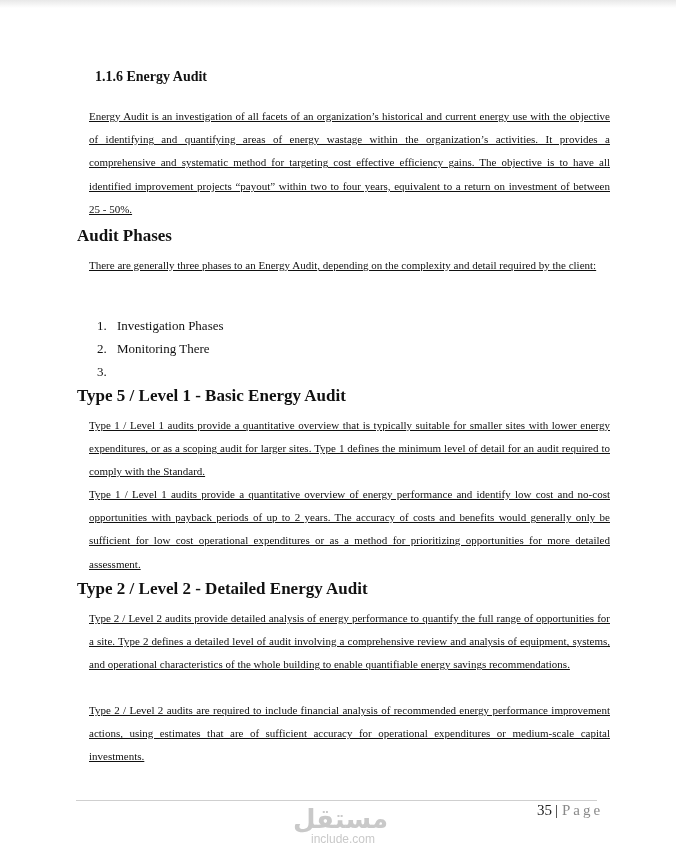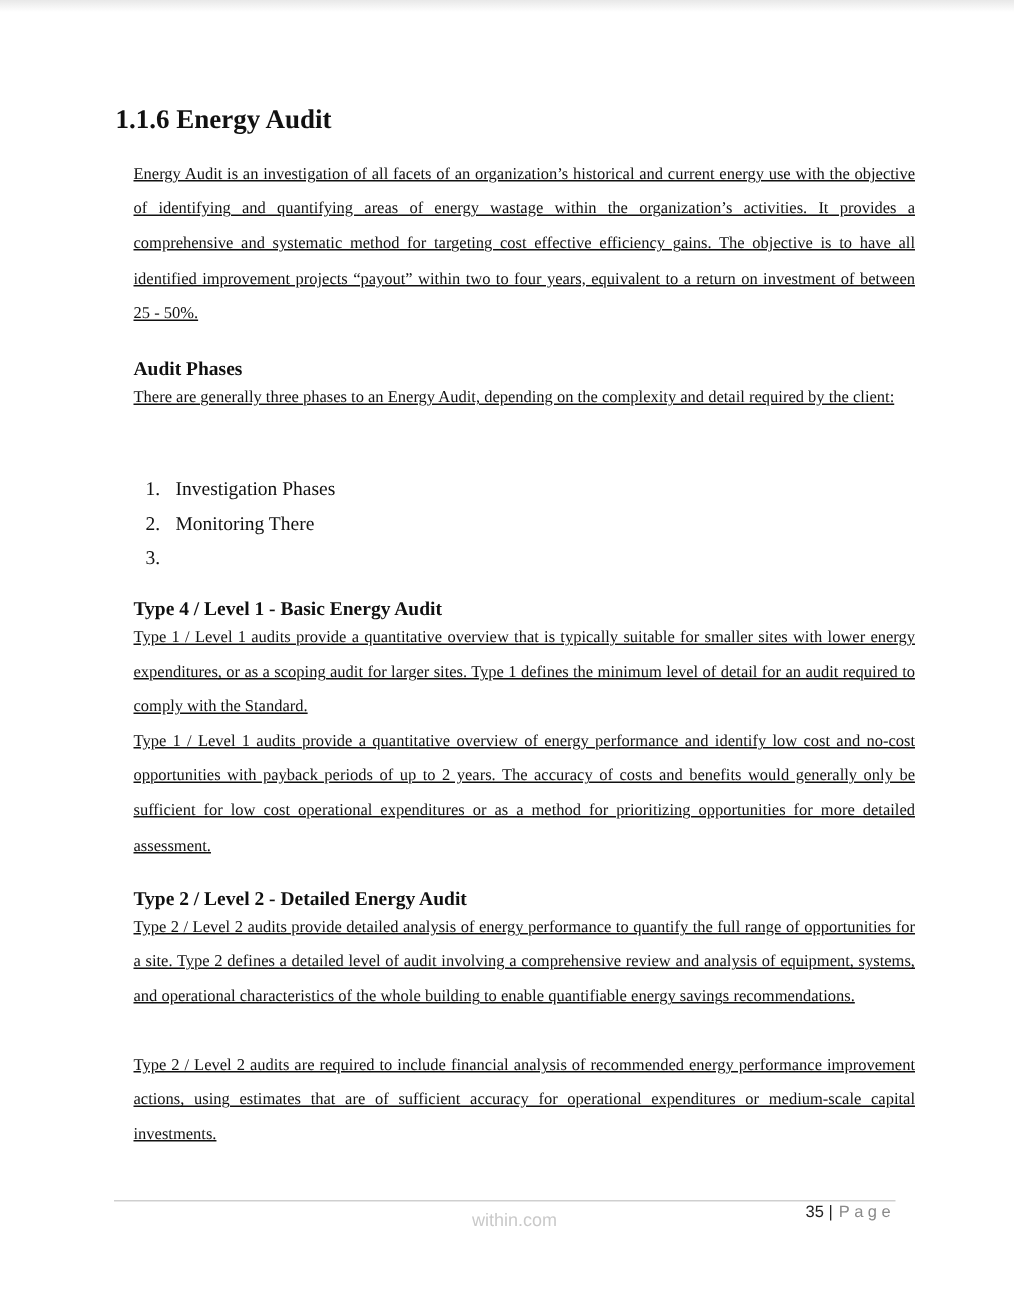--- a/index.html
+++ b/index.html
@@ -24,43 +24,43 @@
     }
     .page {
       position: absolute;
       left: 77px;
       top: 0;
       width: 521px;
     }
     .section-title {
       position: absolute;
       top: 69px;
-      left: 0;
-      font-size: 18px;
+      left: 18px;
+      font-size: 14px;
       font-weight: bold;
       margin: 0;
       white-space: nowrap;
     }
     .para {
       position: absolute;
       left: 12px;
       width: 521px;
       font-size: 11px;
       line-height: 23.2px;
       text-align: justify;
       text-align-last: left;
       margin: 0;
       text-decoration: underline;
     }
     .subheading {
       position: absolute;
       left: 0;
-      font-size: 13px;
+      font-size: 17px;
       font-weight: bold;
-      margin: 12px;
+      margin: 0;
       white-space: nowrap;
     }
     .phase-list {
       position: absolute;
       left: 20px;
       top: 314px;
       margin: 0;
       padding: 0;
       list-style: none;
       font-size: 13px;
@@ -79,22 +79,22 @@
       left: 76px;
       top: 800px;
       width: 521px;
       height: 1px;
       background: #cfcfcf;
     }
     .page-number {
       position: absolute;
       left: 537px;
       top: 802px;
-      font-family: Liberation Sans, sans-serif;
-      font-size: 11px;
+      font-family: Liberation Serif, serif;
+      font-size: 15px;
       color: #222;
       white-space: nowrap;
     }
     .page-number .sep {
       margin: 0 4px 0 3px;
       color: #222;
     }
     .page-number .page-word {
       color: #8a8a8a;
       letter-spacing: 3px;
@@ -144,35 +144,36 @@
     </li>
     <li>
       <span class="num">2.</span>
       <span>Monitoring There</span>
     </li>
     <li>
       <span class="num">3.</span>
     </li>
   </ol>
 
-  <div class="subheading" style="top:386px;">Type 4 / Level 1 -  Basic Energy Audit</div>
+  <div class="subheading" style="top:386px;">Type 5 / Level 1 -  Basic Energy Audit</div>
 
   <p class="para" style="top:414px;">Type 1 / Level 1 audits provide a quantitative overview that is typically suitable for smaller sites with lower energy expenditures, or as a scoping audit for larger sites. Type 1 defines the minimum level of detail for an audit required to comply with the Standard.</p>
 
   <p class="para" style="top:483px;">Type 1 / Level 1 audits provide a quantitative overview of energy performance and identify low cost and no-cost opportunities with payback periods of up to 2 years. The accuracy of costs and benefits would generally only be sufficient for low cost operational expenditures or as a method for prioritizing opportunities for more detailed assessment.</p>
 
   <div class="subheading" style="top:579px;text-align:center;">Type 2 / Level 2 - Detailed Energy Audit</div>
 
   <p class="para" style="top:607px;">Type 2 / Level 2 audits provide detailed analysis of energy performance to quantify the full range of opportunities for a site. Type 2 defines a detailed level of audit involving a comprehensive review and analysis of equipment, systems, and operational characteristics of the whole building to enable quantifiable energy savings recommendations.</p>
 
   <p class="para" style="top:699px;">Type 2 / Level 2 audits are required to include financial analysis of recommended energy performance improvement actions, using estimates that are of sufficient accuracy for operational expenditures or medium-scale capital investments.</p>
 
 </div>
 
 <div class="footer-line"></div>
 
 <div class="page-number">
   <span>35</span><span class="sep">|</span><span class="page-word">Page</span>
 </div>
 
 <div class="watermark">
-  <span class="wm-latin">within.com</span>
+  <span class="wm-arabic">مستقل</span>
+  <span class="wm-latin">include.com</span>
 </div>
 
 </body></html>

